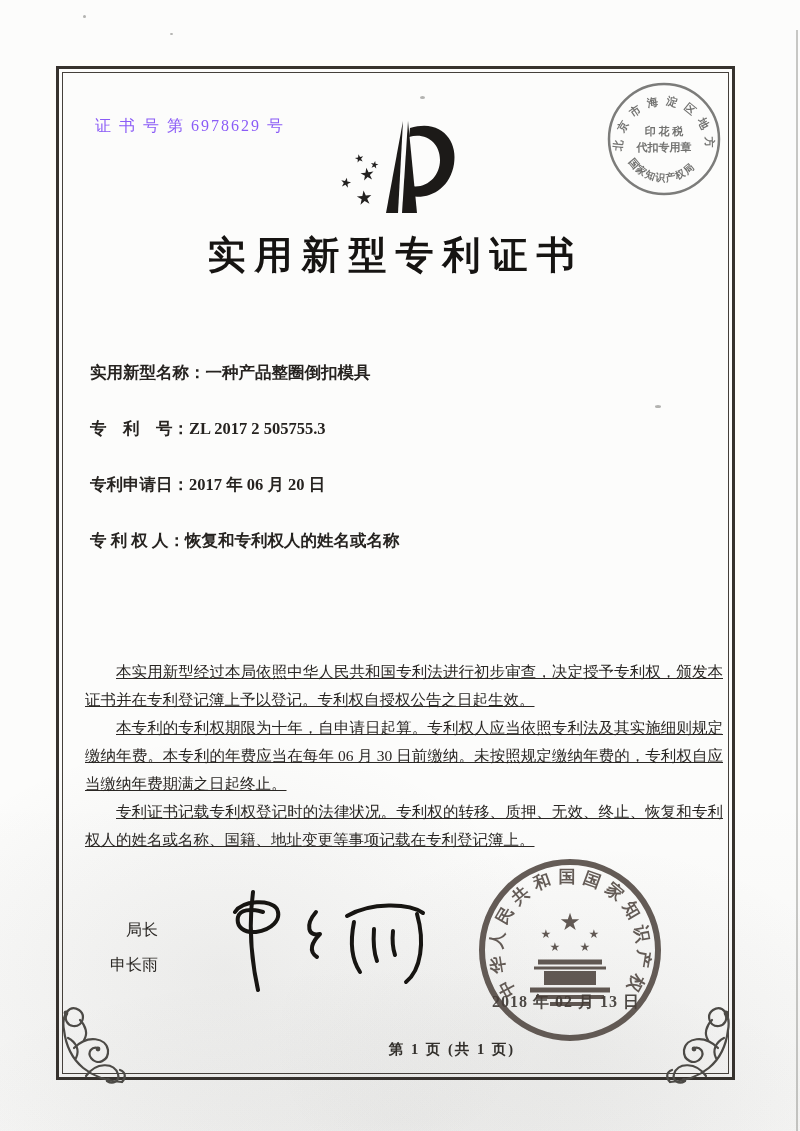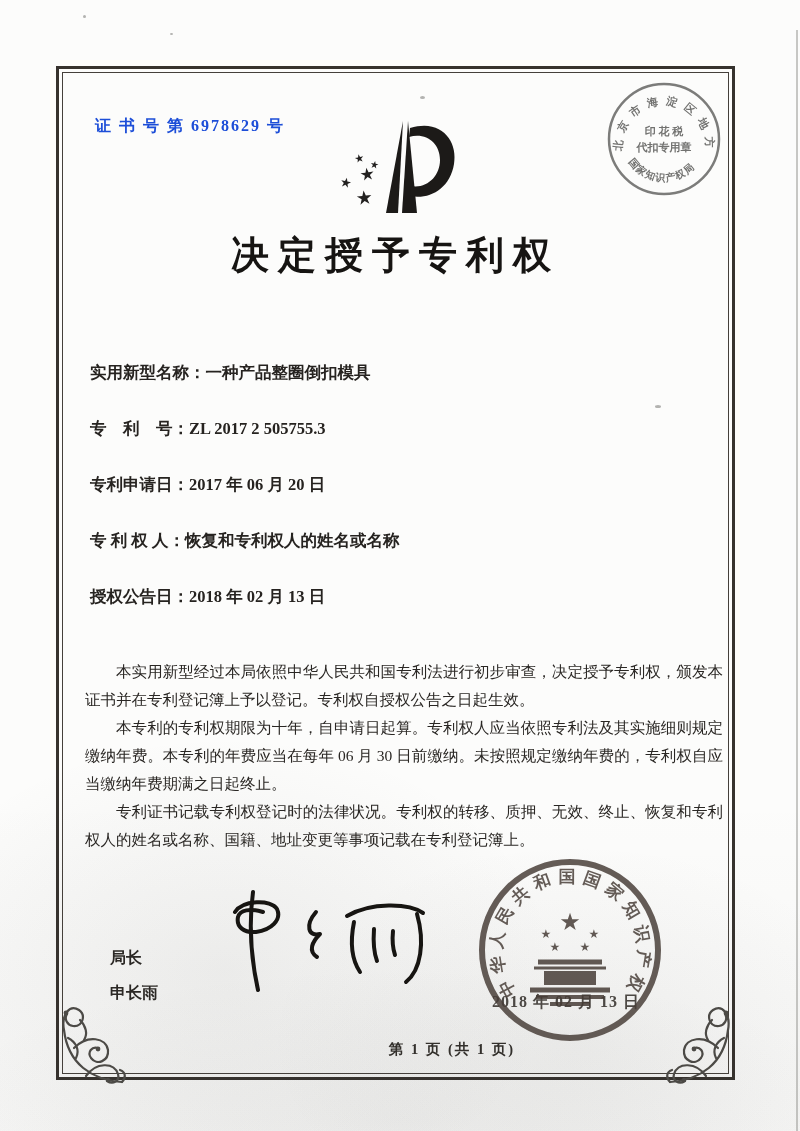--- a/index.html
+++ b/index.html
@@ -29,39 +29,39 @@
   .frame-outer {
     position:absolute; left:56px; top:66px; width:679px; height:1014px;
     border:3px solid #36322e;
   }
   .frame-inner {
     position:absolute; left:3px; top:3px; right:3px; bottom:3px;
     border:1px solid #45403b;
   }
   .cert-number {
     position:absolute; left:95px; top:116px;
-    font-size:16px; letter-spacing:2px; color:#1d4ed8; font-weight:700;
+    font-size:16px; letter-spacing:2px; color:#8b5cf6; font-weight:400;
   }
   .logo { position:absolute; left:330px; top:110px; width:150px; height:122px; }
   .tax-stamp { position:absolute; left:604px; top:79px; width:120px; height:120px; opacity:.88; }
   .title {
     position:absolute; left:56px; top:230px; width:679px;
     text-align:center; font-size:38px; font-weight:bold;
     letter-spacing:9px; color:#161412;
   }
   .fields { position:absolute; left:90px; top:338px; width:620px;margin-top:24px; }
   .field-row { height:56px; font-size:16.5px; font-weight:600; color:#262320; white-space:nowrap; }
   .field-row .fvalue { font-weight:600; }
   .paragraphs {
     position:absolute; left:85px; top:658px; width:638px;
     font-size:15.5px; line-height:28px; color:#2a2724;
     text-align:justify;
   }
-  .paragraphs p { text-indent:2em; }
-  .officer { position:absolute; left:110px; top:948px; font-size:16px; font-weight:700; color:#2b2825; }
+  .paragraphs p { text-indent:2em;text-decoration:underline; }
+  .officer { position:absolute; left:110px; top:920px; font-size:16px; font-weight:400; color:#2b2825;text-align:right; }
   .officer .officer-name { display:block; margin-top:14px; }
   .signature { position:absolute; left:213px; top:880px; width:225px; height:118px; }
   .seal-wrap { position:absolute; left:478px; top:858px; width:184px; height:184px; }
   .seal-date {
     position:absolute; left:492px; top:992px; font-size:16px; letter-spacing:1px;
     color:#4c4844; font-weight:600; z-index:1;
   }
   .seal-svg { position:relative; z-index:2; opacity:.84; }
   .footer {
     position:absolute; left:56px; top:1040px; width:792px; text-align:center;
@@ -110,37 +110,34 @@
       <textPath href="#taxTop" startOffset="2">北京市海淀区地方税务局</textPath>
     </text>
     <text font-size="10" letter-spacing="1">
       <textPath href="#taxBottom" startOffset="2">国家知识产权局</textPath>
     </text>
     <text x="60" y="56" font-size="11" text-anchor="middle">印 花 税</text>
     <text x="60" y="72" font-size="11" text-anchor="middle">代扣专用章</text>
   </g>
 </svg>
 
-<div class="title">决定授予专利权</div>
+<div class="title">实用新型专利证书</div>
 
 <div class="fields">
   <div class="field-row">
     <span class="flabel">实用新型名称：</span><span class="fvalue">一种产品整圈倒扣模具</span>
   </div>
   <div class="field-row">
     <span class="flabel">专　利　号：</span><span class="fvalue">ZL 2017 2 505755.3</span>
   </div>
   <div class="field-row">
     <span class="flabel">专利申请日：</span><span class="fvalue">2017 年 06 月 20 日</span>
   </div>
   <div class="field-row">
     <span class="flabel">专 利 权 人：</span><span class="fvalue">恢复和专利权人的姓名或名称</span>
-  </div>
-  <div class="field-row">
-    <span class="flabel">授权公告日：</span><span class="fvalue">2018 年 02 月 13 日</span>
   </div>
 </div>
 
 <div class="paragraphs">
   <p>本实用新型经过本局依照中华人民共和国专利法进行初步审查，决定授予专利权，颁发本证书并在专利登记簿上予以登记。专利权自授权公告之日起生效。</p>
   <p>本专利的专利权期限为十年，自申请日起算。专利权人应当依照专利法及其实施细则规定缴纳年费。本专利的年费应当在每年 06 月 30 日前缴纳。未按照规定缴纳年费的，专利权自应当缴纳年费期满之日起终止。</p>
   <p>专利证书记载专利权登记时的法律状况。专利权的转移、质押、无效、终止、恢复和专利权人的姓名或名称、国籍、地址变更等事项记载在专利登记簿上。</p>
 </div>
 
 <div class="officer">

